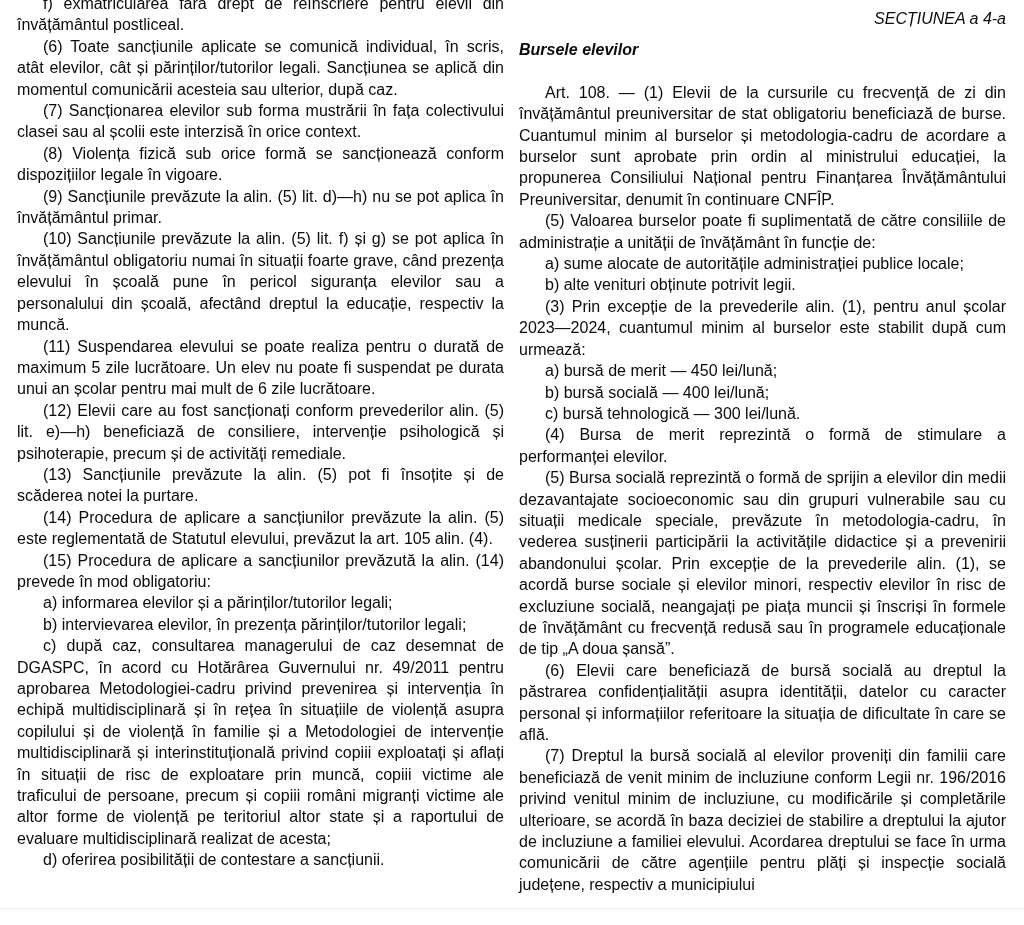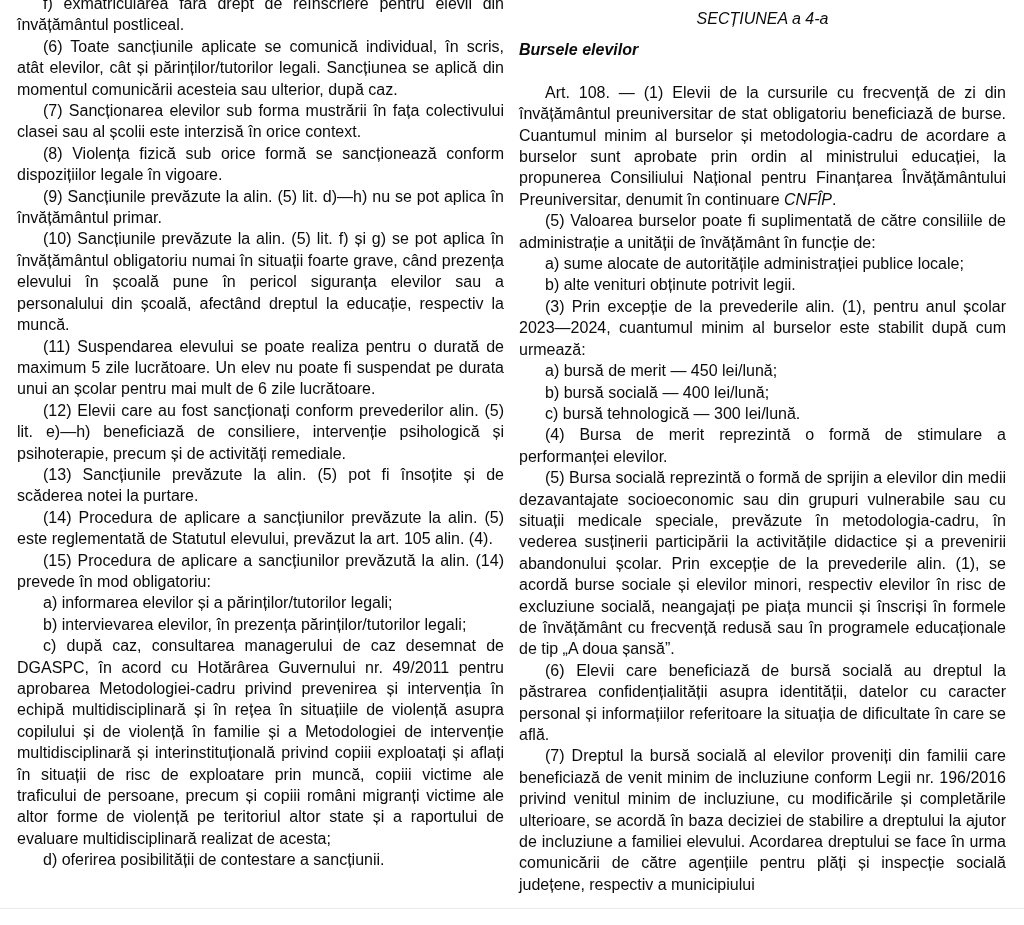--- a/index.html
+++ b/index.html
@@ -28,31 +28,31 @@
     text-align: justify;
   }
   .para {
     text-indent: 26px;
     margin: 0;
   }
   .sec-head {
     font-size: 16px;
     font-weight: normal;
     font-style: italic;
-    text-align: center;
+    text-align: right;
     margin-top: 15px;
   }
   .sec-title {
     font-size: 16px;
     font-weight: bold;
     font-style: italic;
     margin-top: 10px;
     margin-bottom: 21px;
   }
-  .term { font-style: italic; }
+  .term { }
   .page-edge {
     position: absolute;
     left: 0;
     top: 908px;
     width: 100%;
     height: 1px;
     background: #eaeaea;
   }
 </style>
 </head>

